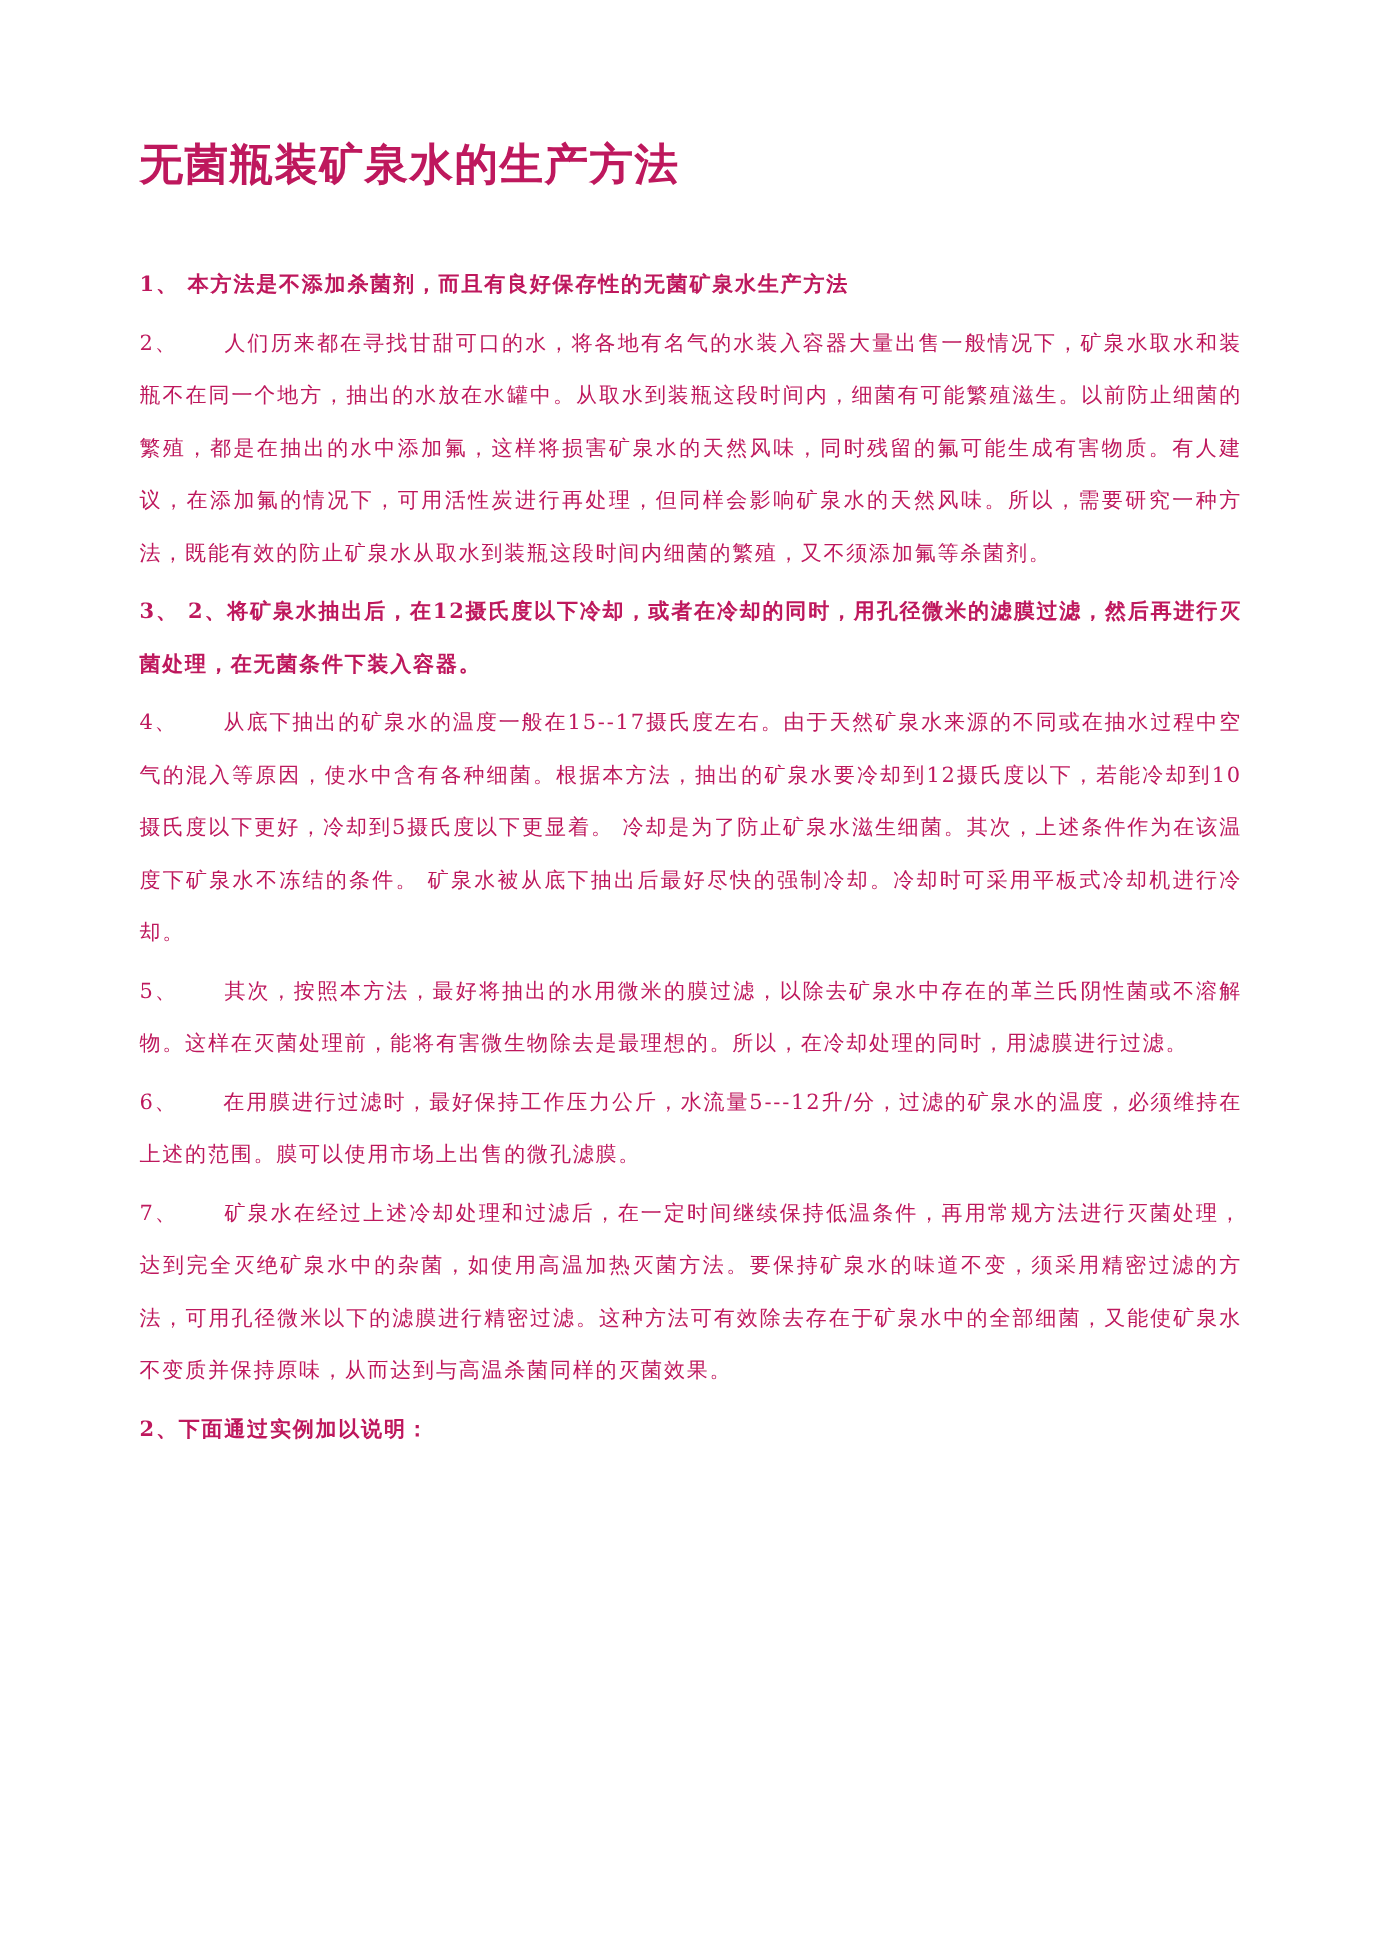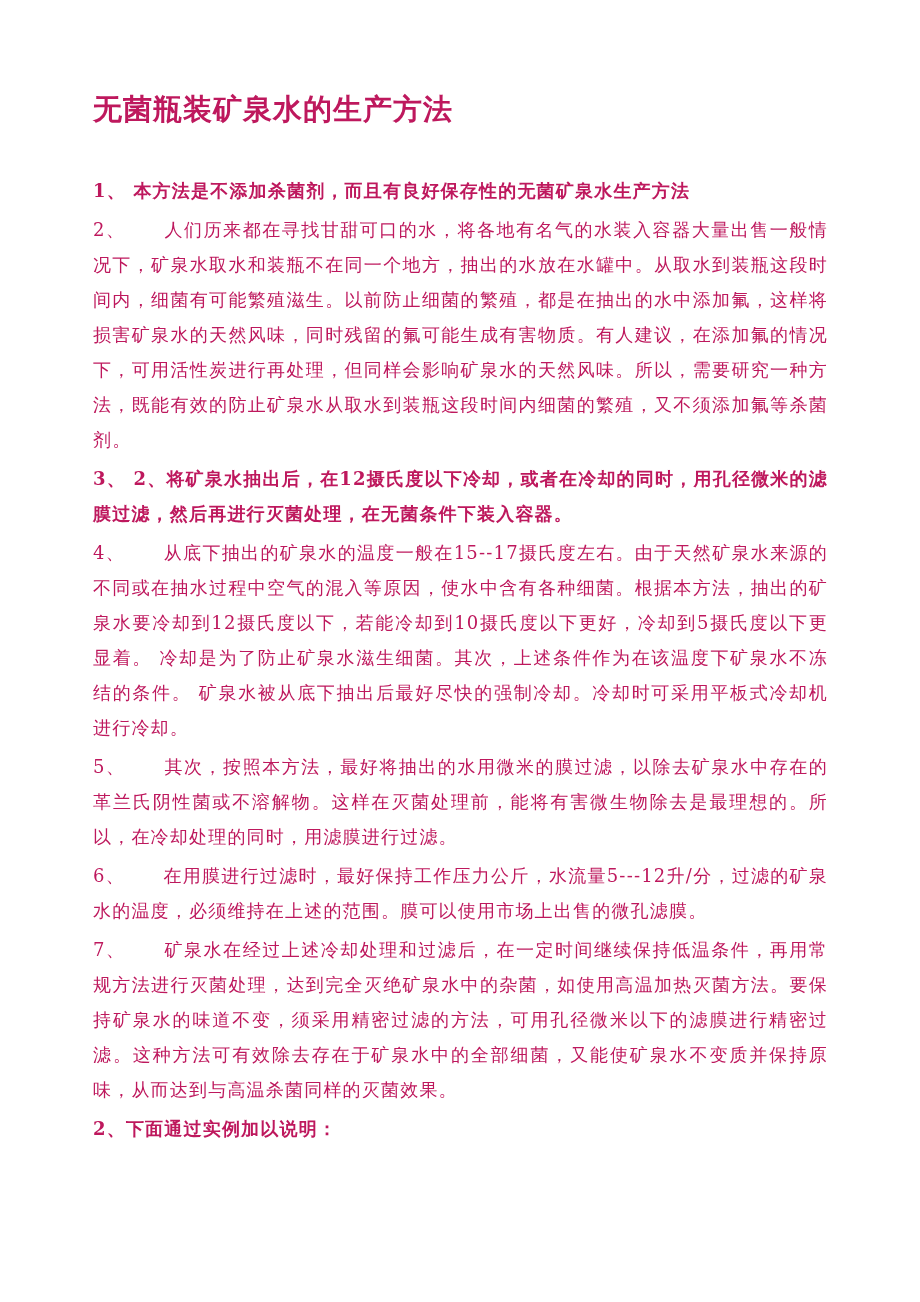--- a/index.html
+++ b/index.html
@@ -19,21 +19,21 @@
     overflow: hidden;
   }
   .title {
     font-size: 29px;
     font-weight: bold;
     letter-spacing: 1px;
     margin: 0 0 46px 0;
     line-height: 1.2;
   }
   .para {
-    font-size: 18px;
+    font-size: 14px;
     line-height: 35px;
     letter-spacing: 1.2px;
     margin: 4px 0;
     text-align: justify;
     white-space: pre-wrap;
     word-break: break-all;
   }
   .para.bold {
     font-weight: bold;
   }

